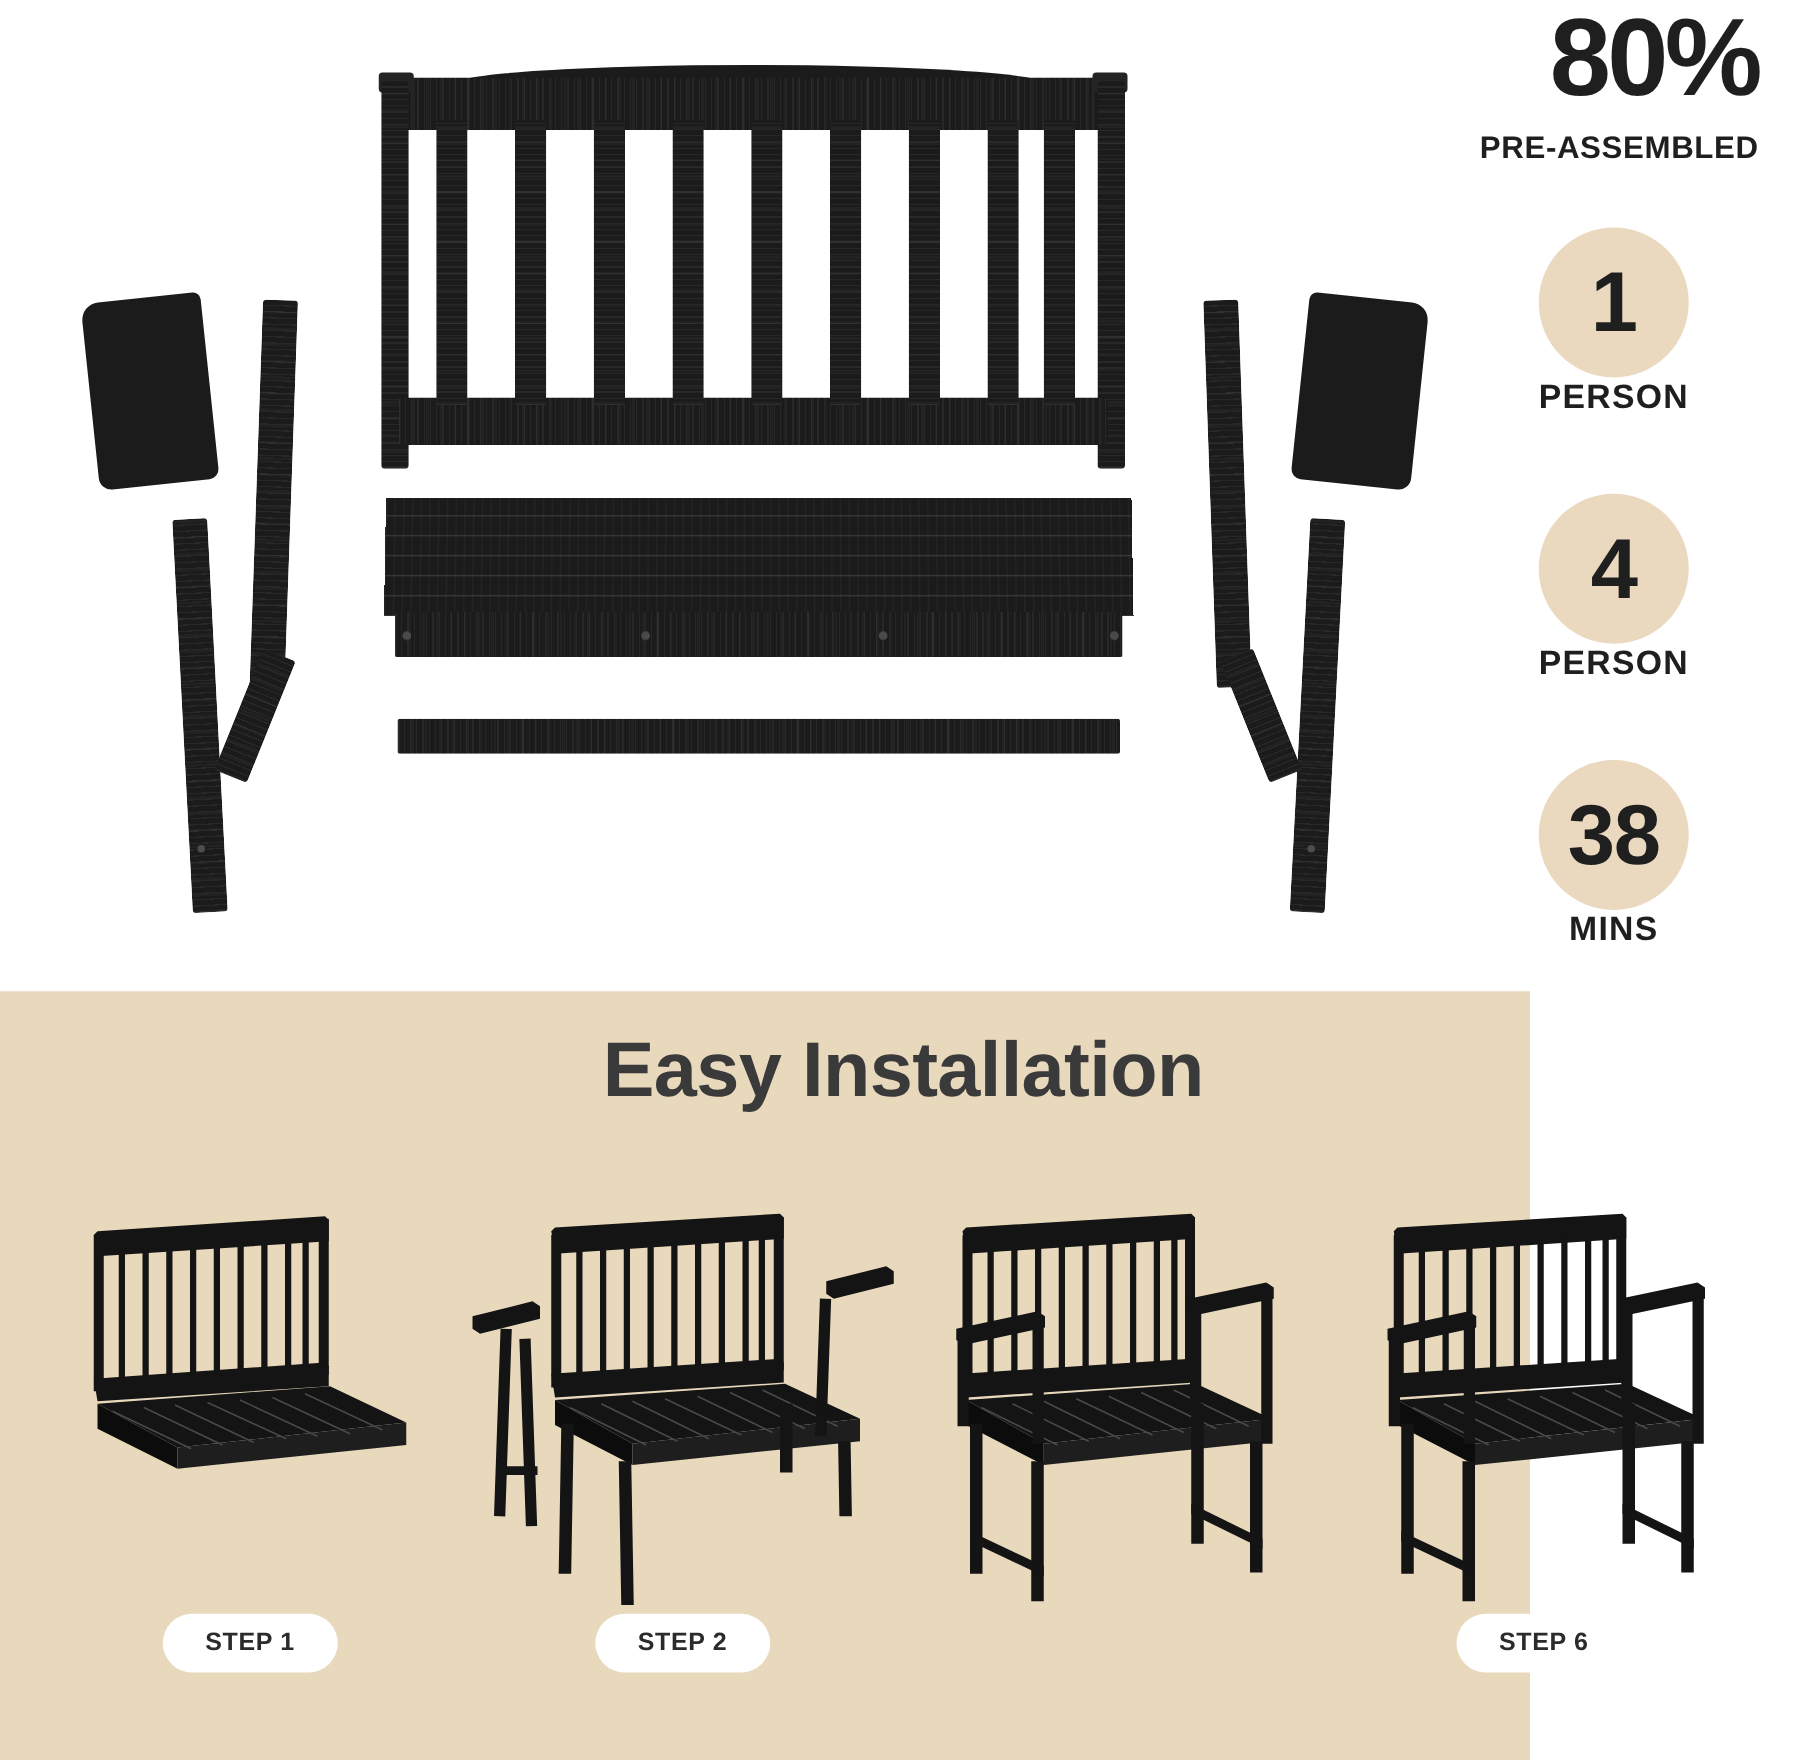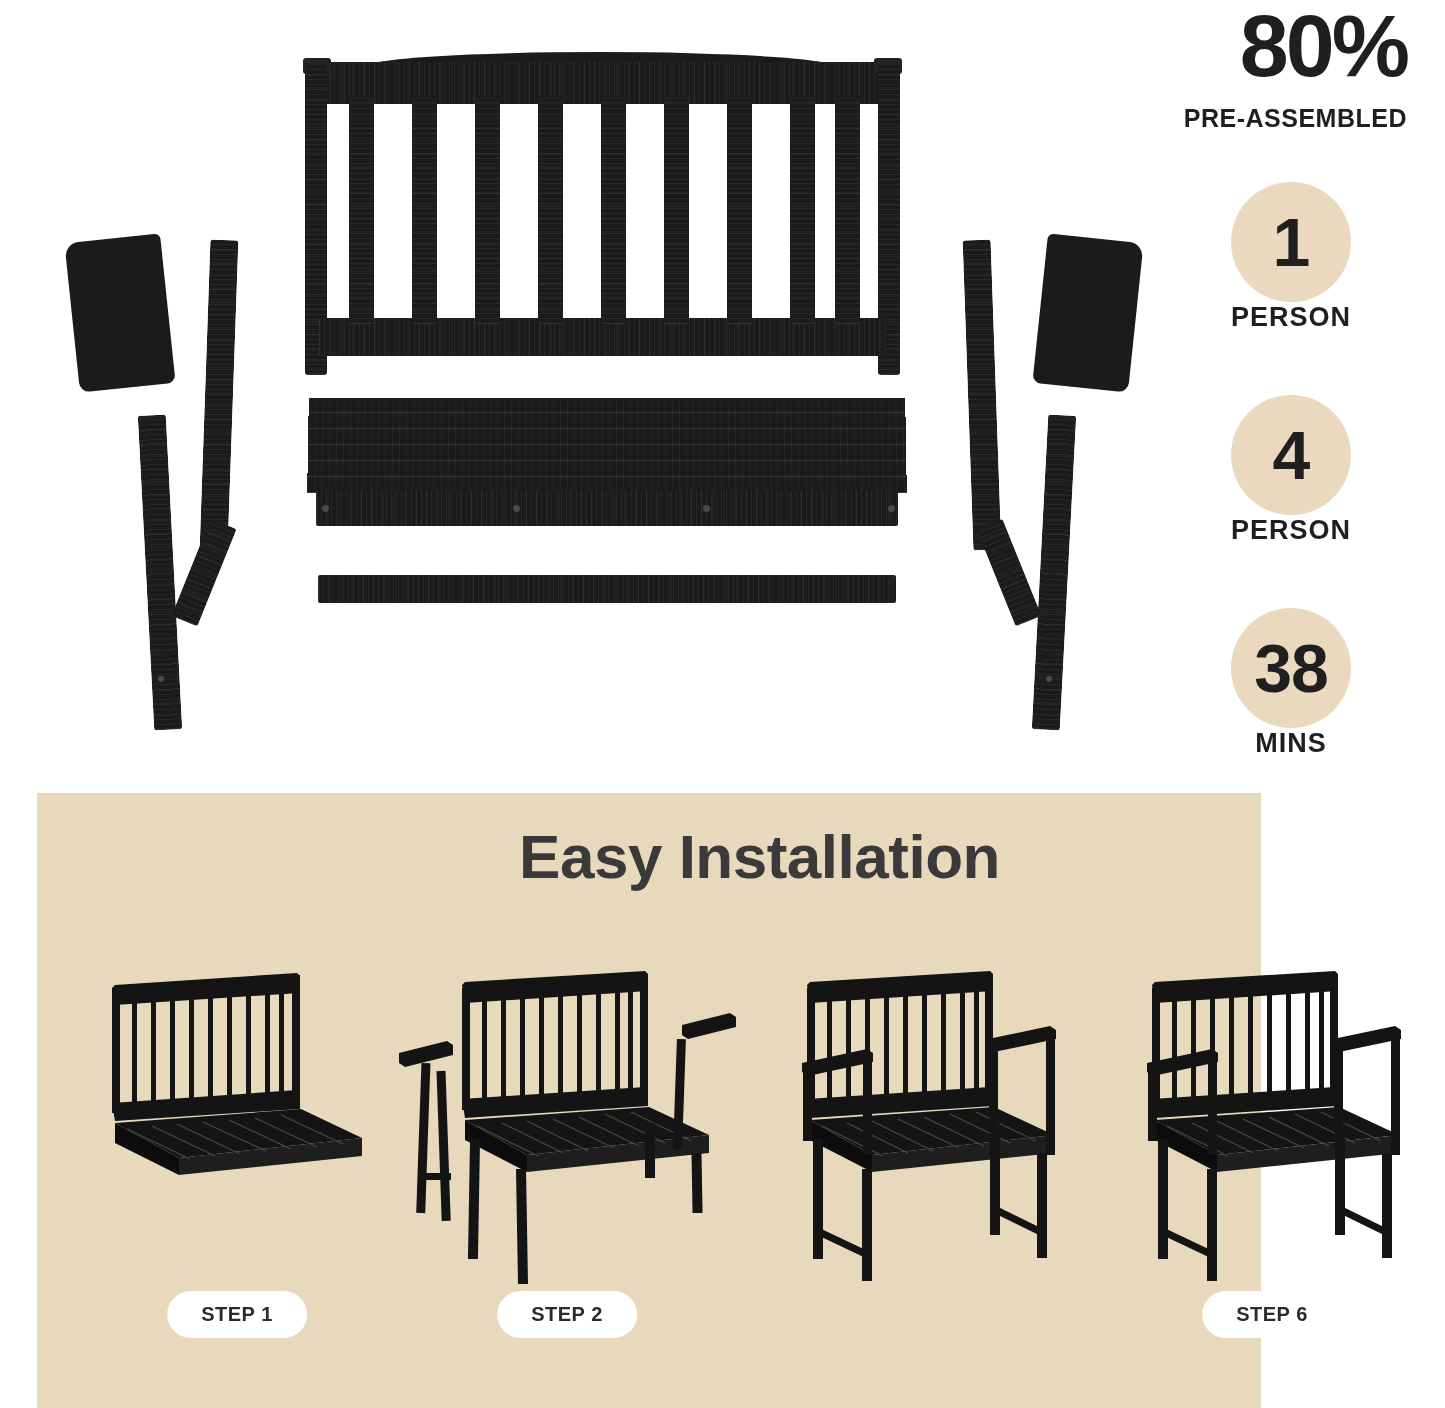--- a/index.html
+++ b/index.html
@@ -213,21 +213,20 @@
     color: #1f1f1f;
   }
 
   
   .bottom-section {
     position: absolute;
     left: 0; top: 793px;
     width: 1224px;
     height: 615px;
     background: #e8d9bd;
-    margin-left: 37px;
   }
   .bottom-title {
     position: absolute;
     left: 0; top: 28px;
     width: 1445px;
     text-align: center;
     font-size: 62px;
     font-weight: 700;
     color: #3a3a3a;
     letter-spacing: -0.5px;
@@ -379,21 +378,21 @@
               <line x1="172" y1="157" x2="234" y2="186"></line>
               <line x1="198" y1="155" x2="260" y2="184"></line>
               <line x1="224" y1="152" x2="286" y2="181"></line>
             </g>
           </g>
         </svg>
       </div>
       <div class="step-pill">STEP 1</div>
     </div>
 
-    <div class="step" style="left:350px;text-decoration:underline;">
+    <div class="step" style="left:366px;text-decoration:underline;">
       <div class="step-figure">
         <svg width="360" height="330" viewBox="0 0 360 330">
           <g fill="#141414">
 
             <polygon points="12,90 60,78 66,82 66,92 18,104 12,100"></polygon>
 
             <rect x="32" y="100" width="9" height="150" transform="rotate(2 36 170)"></rect>
             <rect x="52" y="108" width="9" height="150" transform="rotate(-2 56 180)"></rect>
             <rect x="32" y="210" width="32" height="7"></rect>
 

